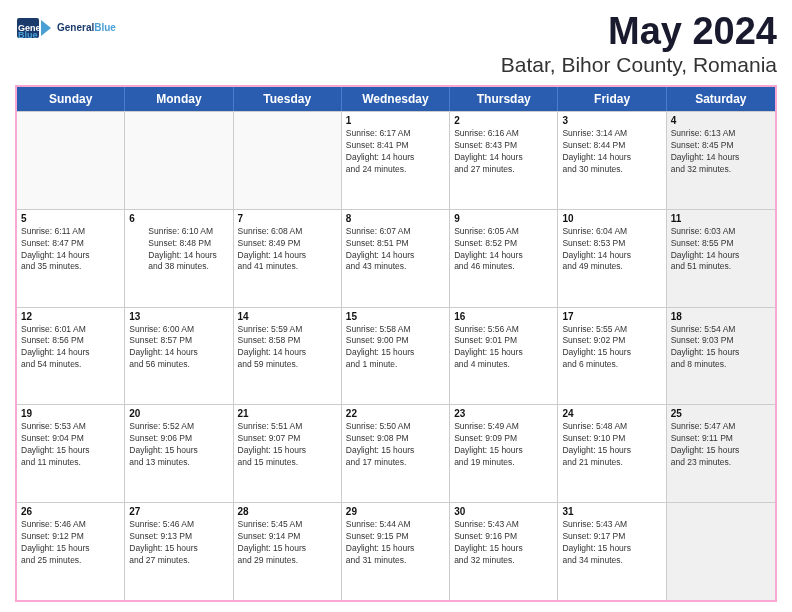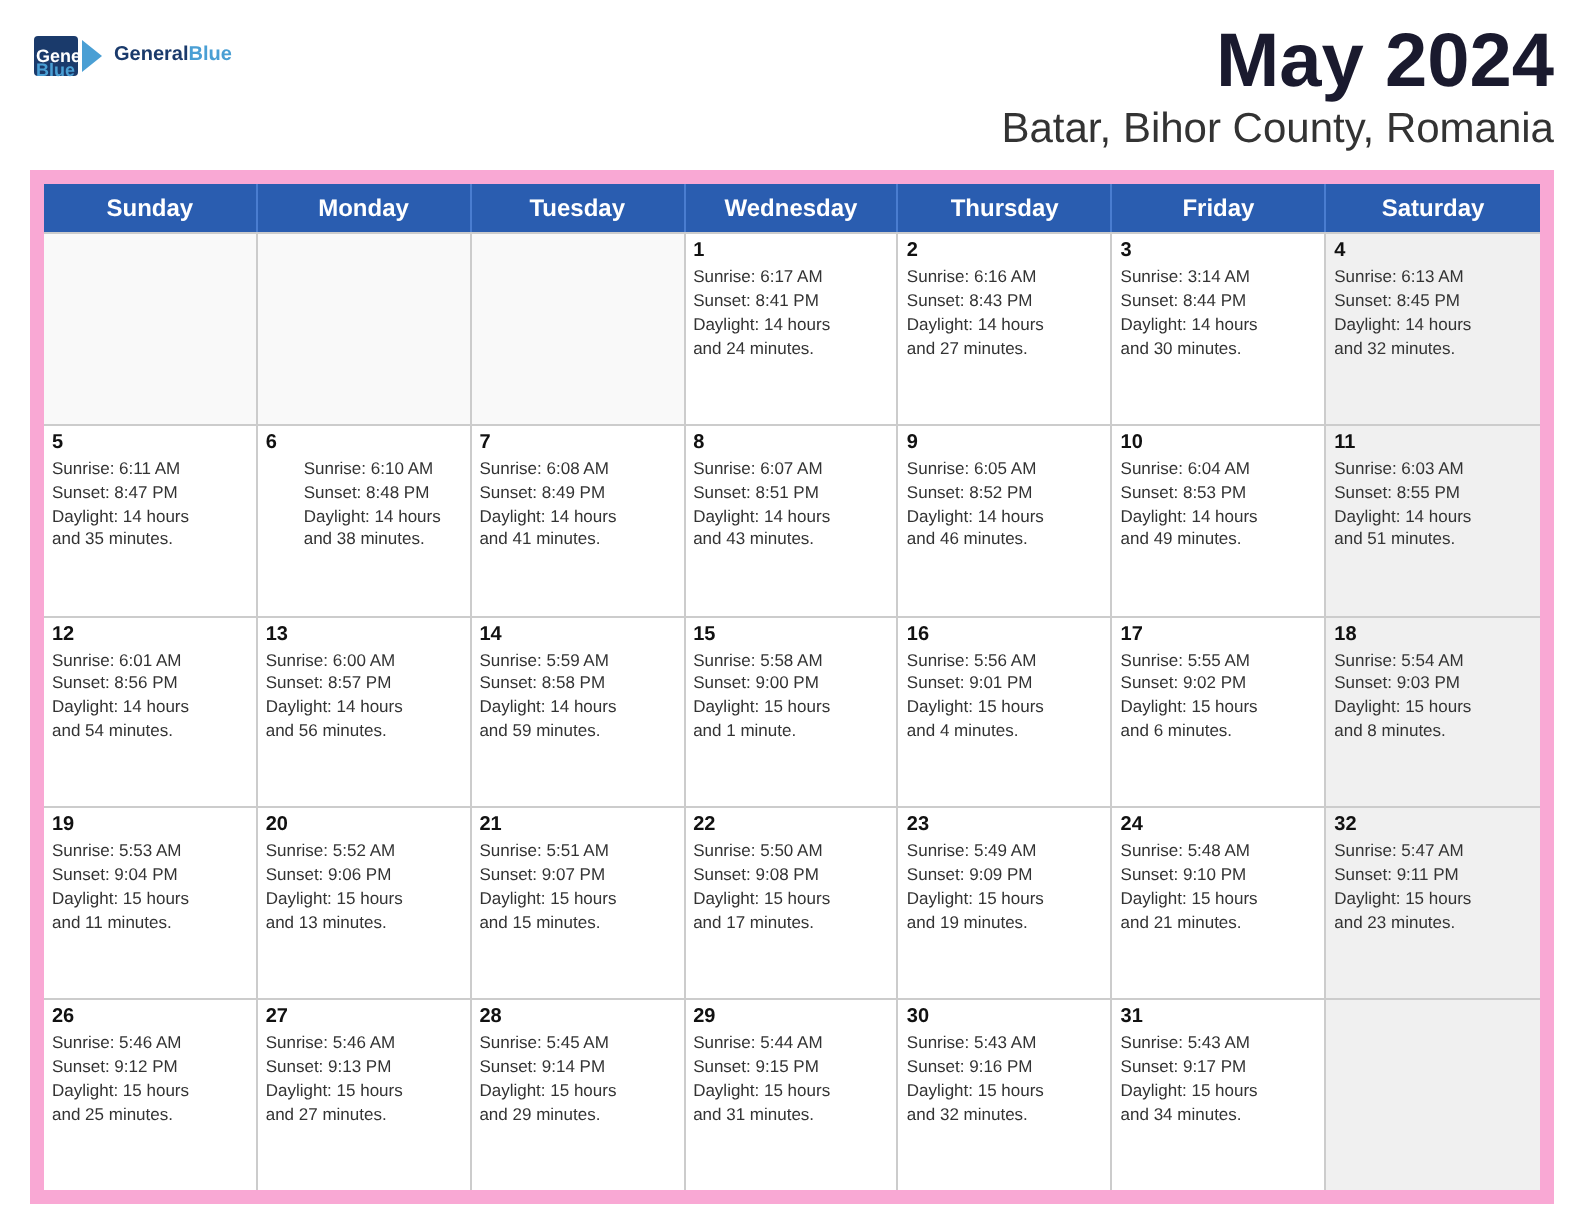--- a/index.html
+++ b/index.html
@@ -42,21 +42,21 @@
     }
     .subtitle {
       font-size: 21px;
       color: #333;
       text-align: center;
     }
     .calendar {
       flex: 1;
       display: flex;
       flex-direction: column;
-      border: 7px solid #f9a8d4;
+      border: 2px solid #f9a8d4;
     }
     .cal-header {
       display: grid;
       grid-template-columns: repeat(7, 1fr);
       background: #2a5db0;
     }
     .cal-header-cell {
       color: #fff;
       text-align: center;
       padding: 5px 3px;
@@ -305,21 +305,21 @@
 and 19 minutes.</div>
           </div>
           <div class="cal-cell">
             <div class="day-num">24</div>
             <div class="cell-text" style="white-space: pre-line;">Sunrise: 5:48 AM
 Sunset: 9:10 PM
 Daylight: 15 hours
 and 21 minutes.</div>
           </div>
           <div class="cal-cell shaded">
-            <div class="day-num">32</div>
+            <div class="day-num">25</div>
             <div class="cell-text" style="white-space: pre-line;">Sunrise: 5:47 AM
 Sunset: 9:11 PM
 Daylight: 15 hours
 and 23 minutes.</div>
           </div>
         </div>
         <div class="cal-row">
           <div class="cal-cell">
             <div class="day-num">26</div>
             <div class="cell-text" style="white-space: pre-line;">Sunrise: 5:46 AM

